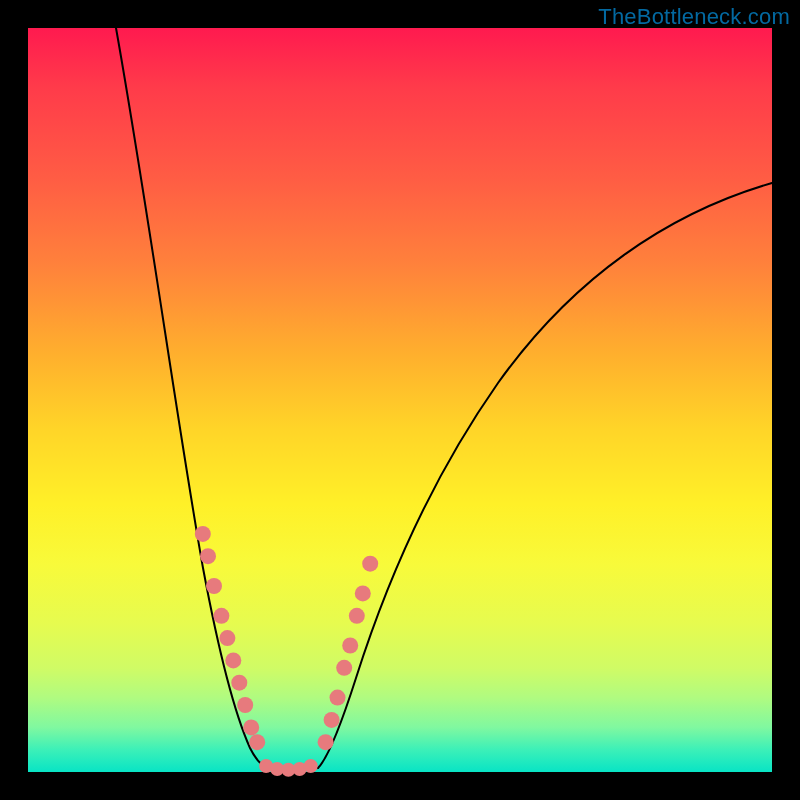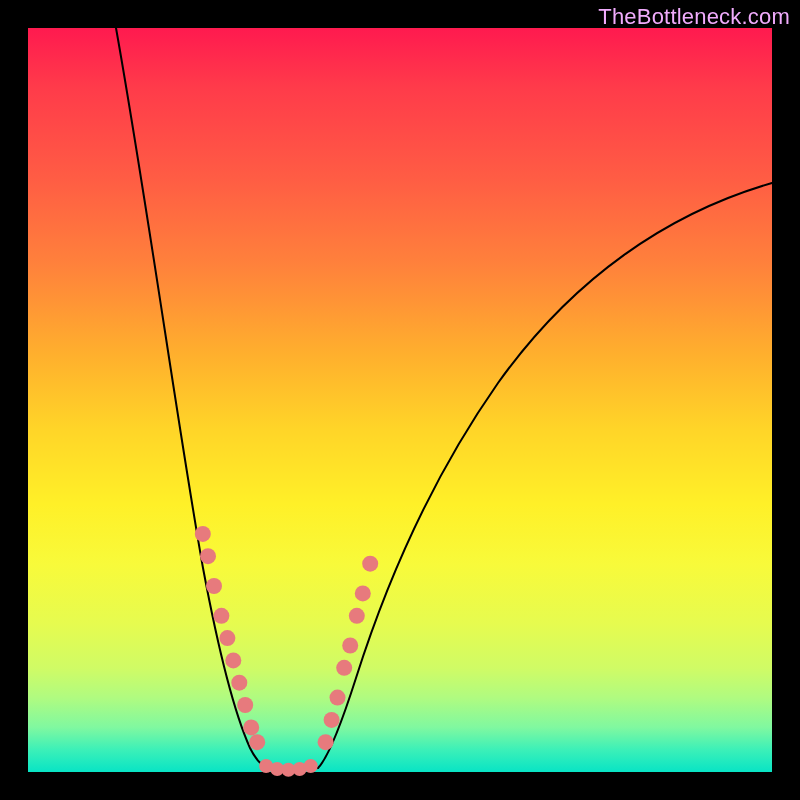--- a/index.html
+++ b/index.html
@@ -37,21 +37,21 @@
       #b0fb80 90%,
       #80f8a0 94%,
       #3cf0b8 97%,
       #08e4c5 100%
     );
   }
   .watermark {
     position: absolute;
     top: 4px;
     right: 10px;
-    color: #f0abfc;
+    color: #0369a1;
     font-size: 22px;
     font-weight: 400;
     letter-spacing: 0.2px;
     z-index: 5;
     user-select: none;
   }
   svg.curve {
     position: absolute;
     left: 0;
     top: 0;

